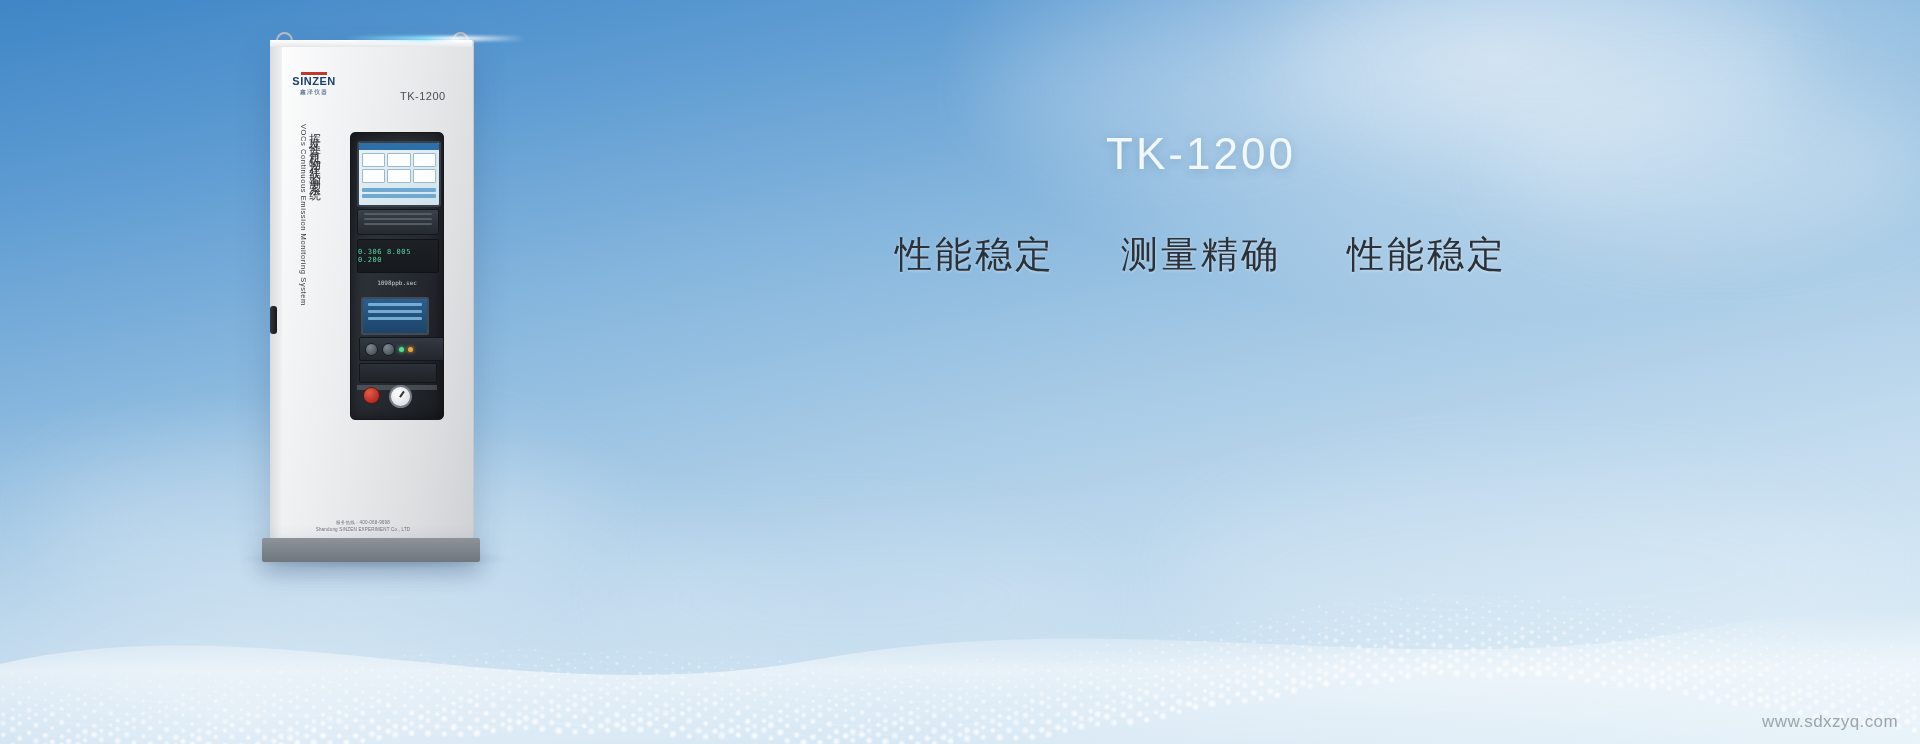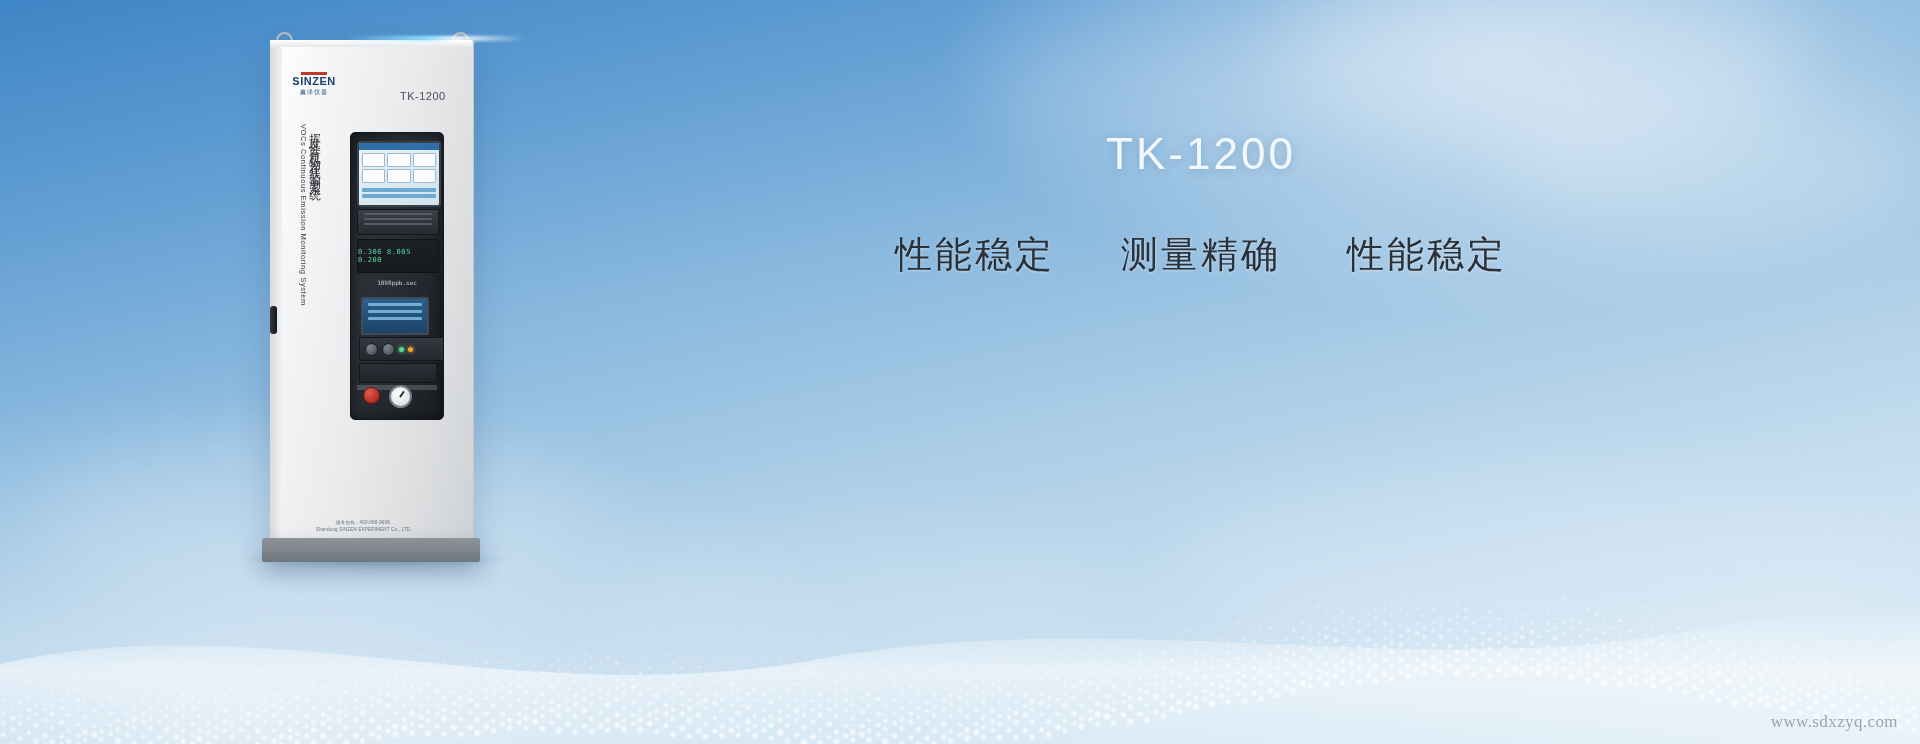--- a/index.html
+++ b/index.html
@@ -46,21 +46,21 @@
     white-space:nowrap;
   }
   .sub{
     font-size:37px;color:#2b3138;letter-spacing:3px;font-weight:400;
     text-shadow:0 1px 3px rgba(255,255,255,.45);
   }
 
   
   .watermark{
     position:absolute;right:22px;bottom:12px;
-    font-size:17px;color:#9aa6ae;letter-spacing:.4px;font-family:Liberation Serif, serif;
+    font-size:17px;color:#9aa6ae;letter-spacing:.4px;
   }
 
   
   .cabinet{position:absolute;left:262px;top:28px;width:218px;height:522px;}
   .cab-body{
     position:absolute;left:8px;top:12px;width:202px;height:500px;
     background:linear-gradient(100deg,#ffffff 0%,#f4f5f6 22%,#e9eaec 52%,#dcdee0 78%,#cfd2d5 100%);
     border:1px solid #c6c9cc;border-radius:2px;
     box-shadow:0 16px 34px rgba(40,70,105,.22);
   }

